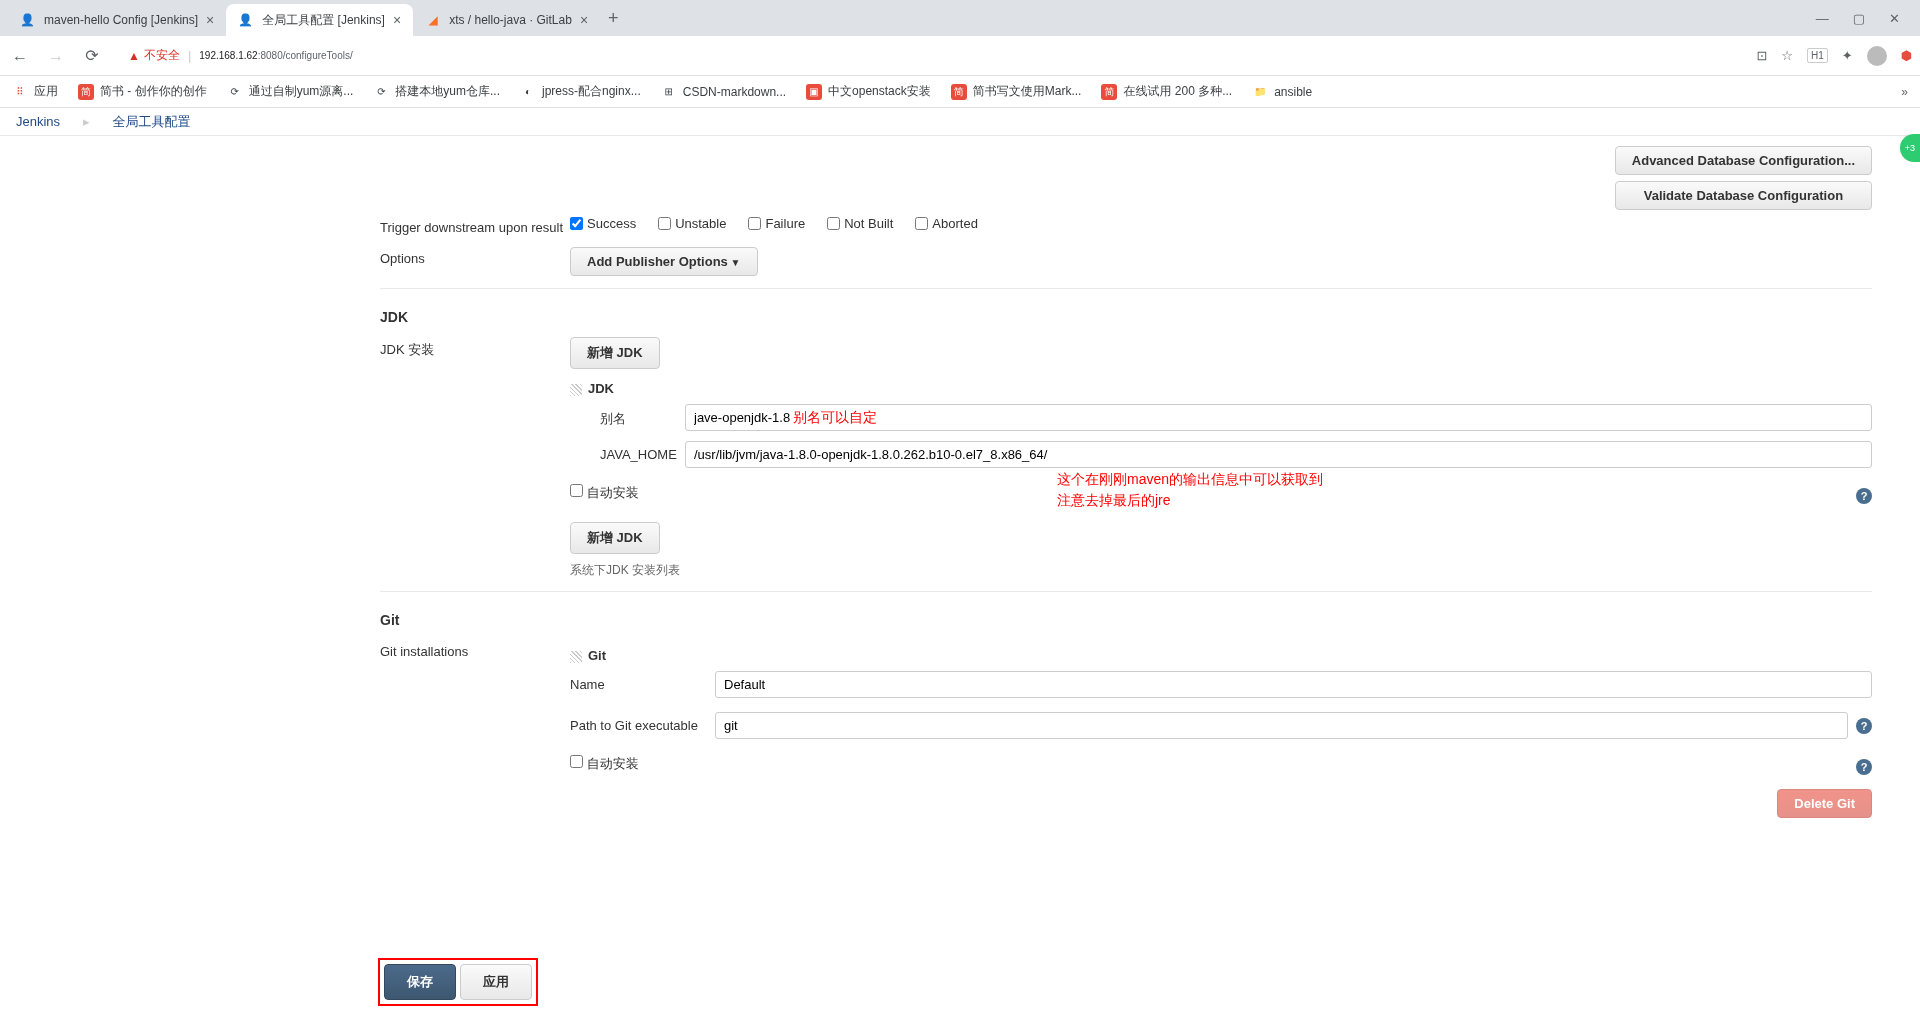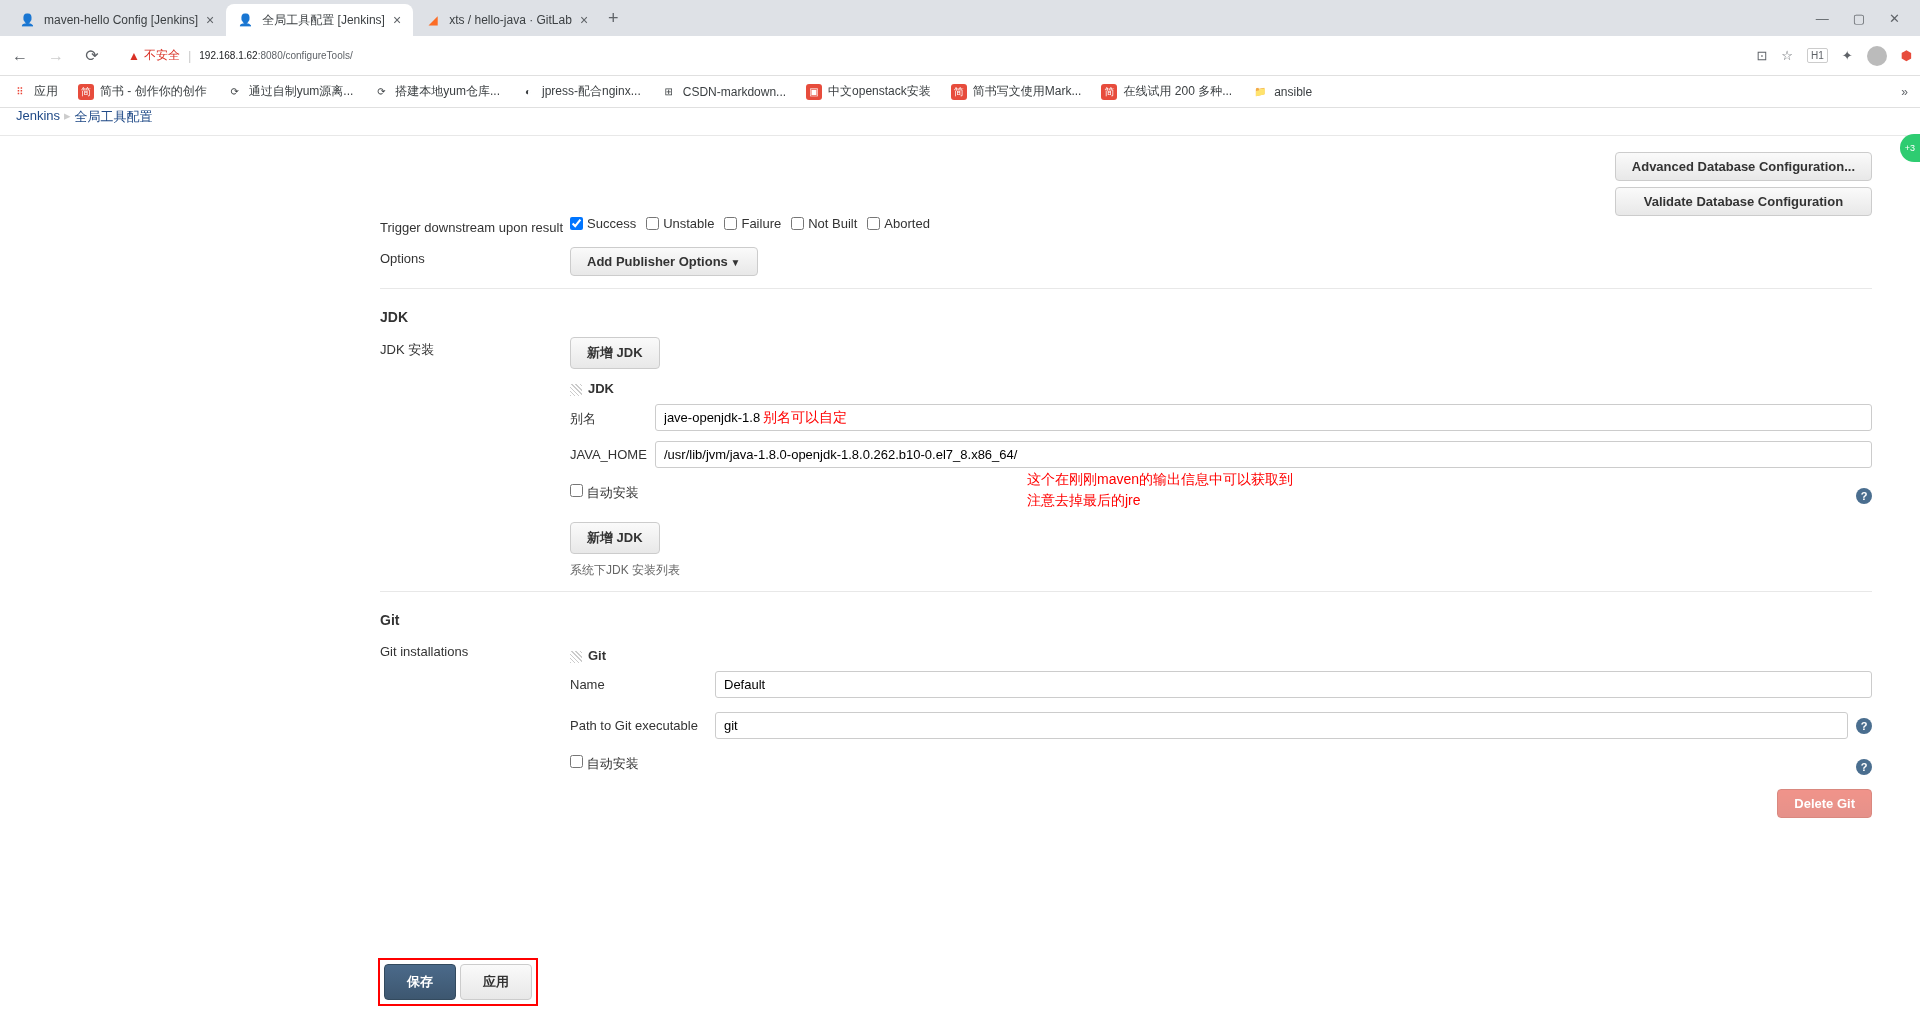--- a/index.html
+++ b/index.html
@@ -24,42 +24,42 @@
     .url-text .host { color: #202124; }
     .addr-icons { display: flex; gap: 14px; align-items: center; color: #5f6368; }
     .addr-icons span { cursor: pointer; }
     
     .bookmarks { display: flex; align-items: center; height: 32px; padding: 0 12px; gap: 20px; border-bottom: 1px solid #e0e0e0; font-size: 12px; }
     .bk-item { display: flex; align-items: center; gap: 6px; color: #3c4043; cursor: pointer; }
     .bk-icon { width: 16px; height: 16px; display: inline-flex; align-items: center; justify-content: center; border-radius: 3px; font-size: 10px; }
     .bk-more { margin-left: auto; color: #5f6368; }
     
     
-    .breadcrumb { display: flex; align-items: flex-start; height: 28px; padding: 0 16px; gap: 4px; border-bottom: 1px solid #e8e8e8; font-size: 13px; }
+    .breadcrumb { display: flex; align-items: center; height: 28px; padding: 0 16px; gap: 23px; border-bottom: 1px solid #e8e8e8; font-size: 13px; }
     .breadcrumb a { color: #204a87; text-decoration: none; cursor: pointer; }
     .bc-sep { color: #ccc; }
     
     
     .content { padding: 20px 48px 0 380px; position: relative; }
-    .top-buttons { position: absolute; right: 48px; top: 16px; display: flex; flex-direction: column; gap: 6px; }
+    .top-buttons { position: absolute; right: 48px; top: 10px; display: flex; flex-direction: column; gap: 6px; }
     .btn { background: linear-gradient(#fafafa, #e8e8e8); border: 1px solid #ccc; border-radius: 4px; padding: 6px 16px; font-size: 13px; font-weight: bold; cursor: pointer; color: #333; }
     .btn.red { background: linear-gradient(#e74c3c, #d4493d); border-color: #c0392b; color: #fff; }
     .btn.blue { background: linear-gradient(#4b6a8a, #3d5770); border-color: #334a5e; color: #fff; }
     .btn.dropdown::after { content: " ▼"; font-size: 10px; }
     
     .row { display: flex; align-items: flex-start; margin-bottom: 12px; }
     .row-label { width: 190px; font-size: 13px; color: #333; padding-top: 4px; }
     .row-content { flex: 1; }
     
-    .checkline { display: flex; align-items: center; gap: 10px; flex-wrap: wrap; }
+    .checkline { display: flex; align-items: center; gap: 22px; flex-wrap: wrap; }
     .checkline label { display: flex; align-items: center; gap: 4px; font-size: 13px; }
     
     .section-heading { font-weight: bold; font-size: 14px; margin: 20px 0 12px 0; }
     
-    .sub-label { width: 190px; font-size: 13px; padding-top: 6px; }
+    .sub-label { width: 190px; font-size: 13px; padding-top: 6px; margin-left: 30px; }
     .sub-content { flex: 1; }
     
     .input { width: 100%; border: 1px solid #ccc; border-radius: 3px; padding: 5px 8px; font-size: 13px; }
     .input-wrap { position: relative; }
     .annotation { color: #f00; font-size: 14px; position: absolute; pointer-events: none; }
     
     .drag-handle { display: inline-block; width: 12px; height: 12px; background: repeating-linear-gradient(45deg, #ccc, #ccc 1px, transparent 1px, transparent 3px); margin-right: 6px; vertical-align: middle; }
     .subsection-title { font-weight: bold; font-size: 13px; margin-bottom: 8px; }
     
     .help-icon { display: inline-flex; width: 16px; height: 16px; background: #4a6e8f; color: #fff; border-radius: 50%; align-items: center; justify-content: center; font-size: 11px; font-weight: bold; cursor: pointer; }

